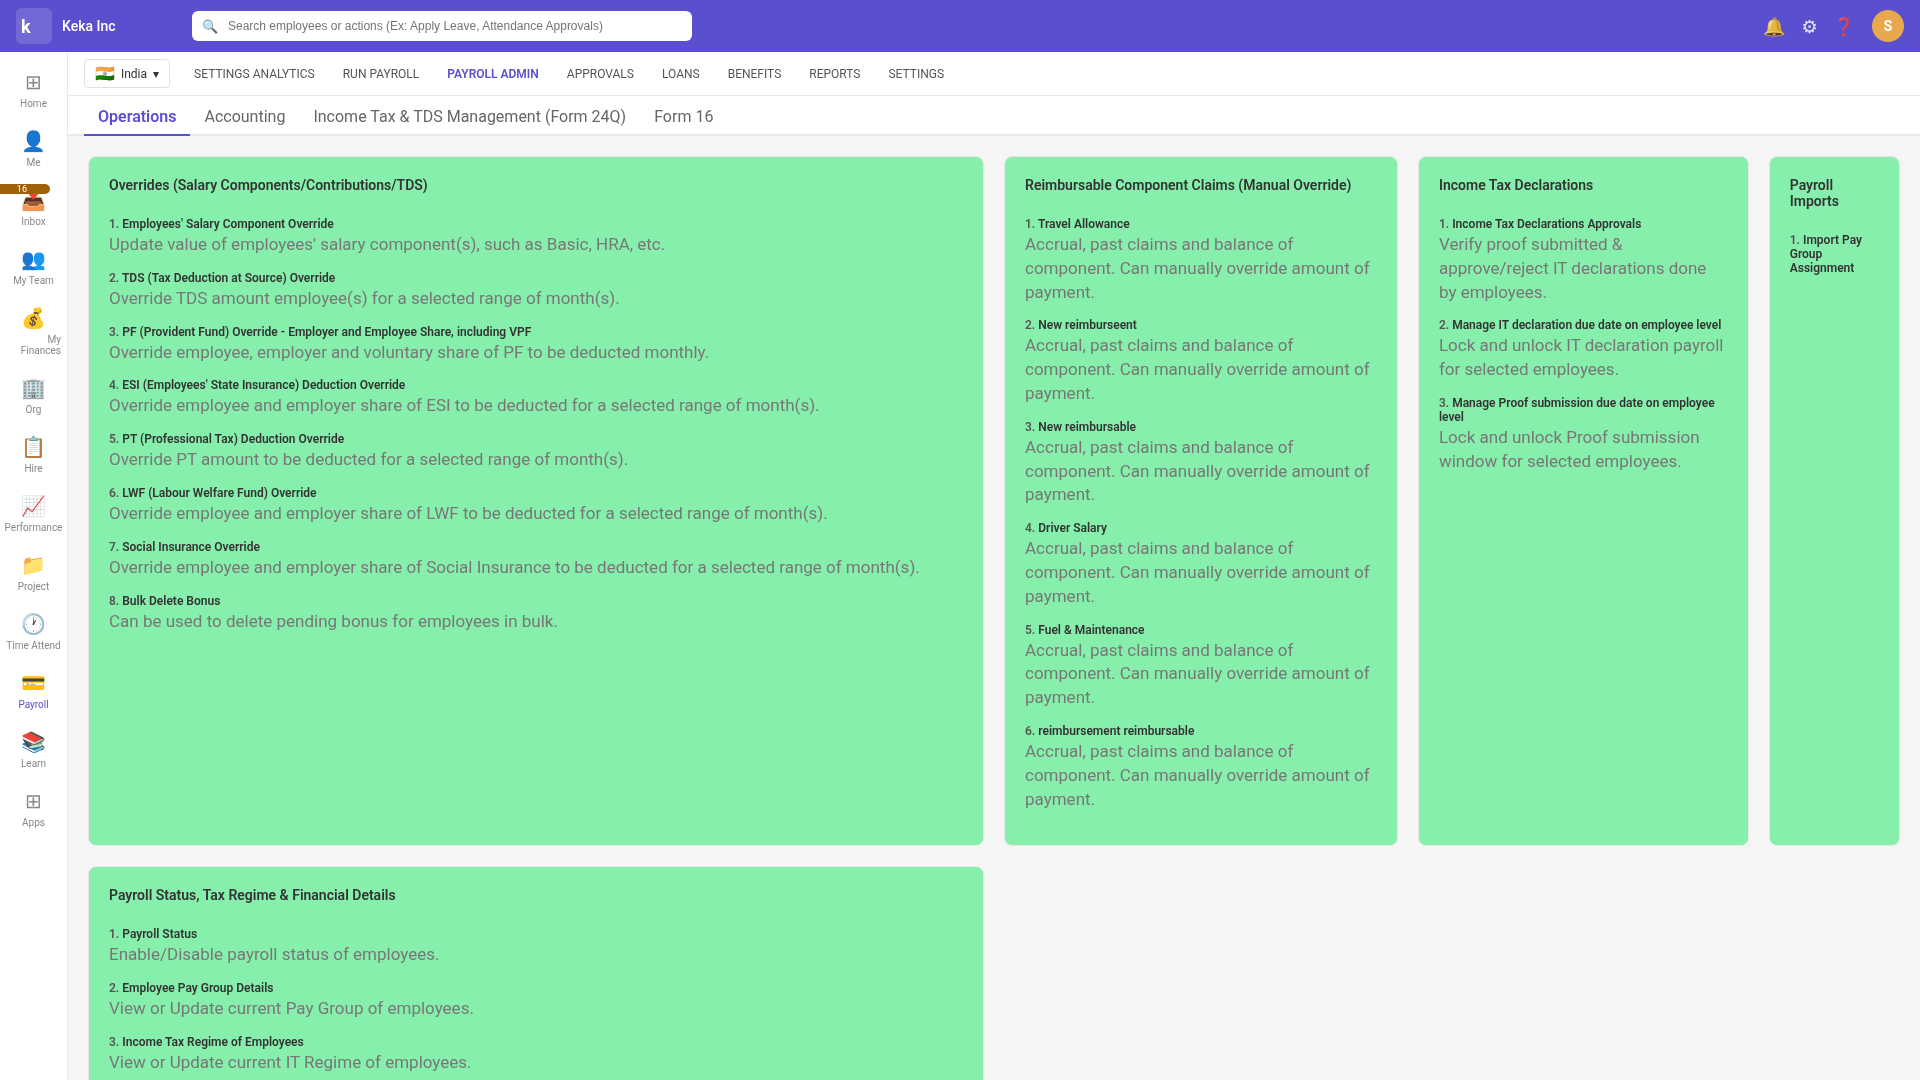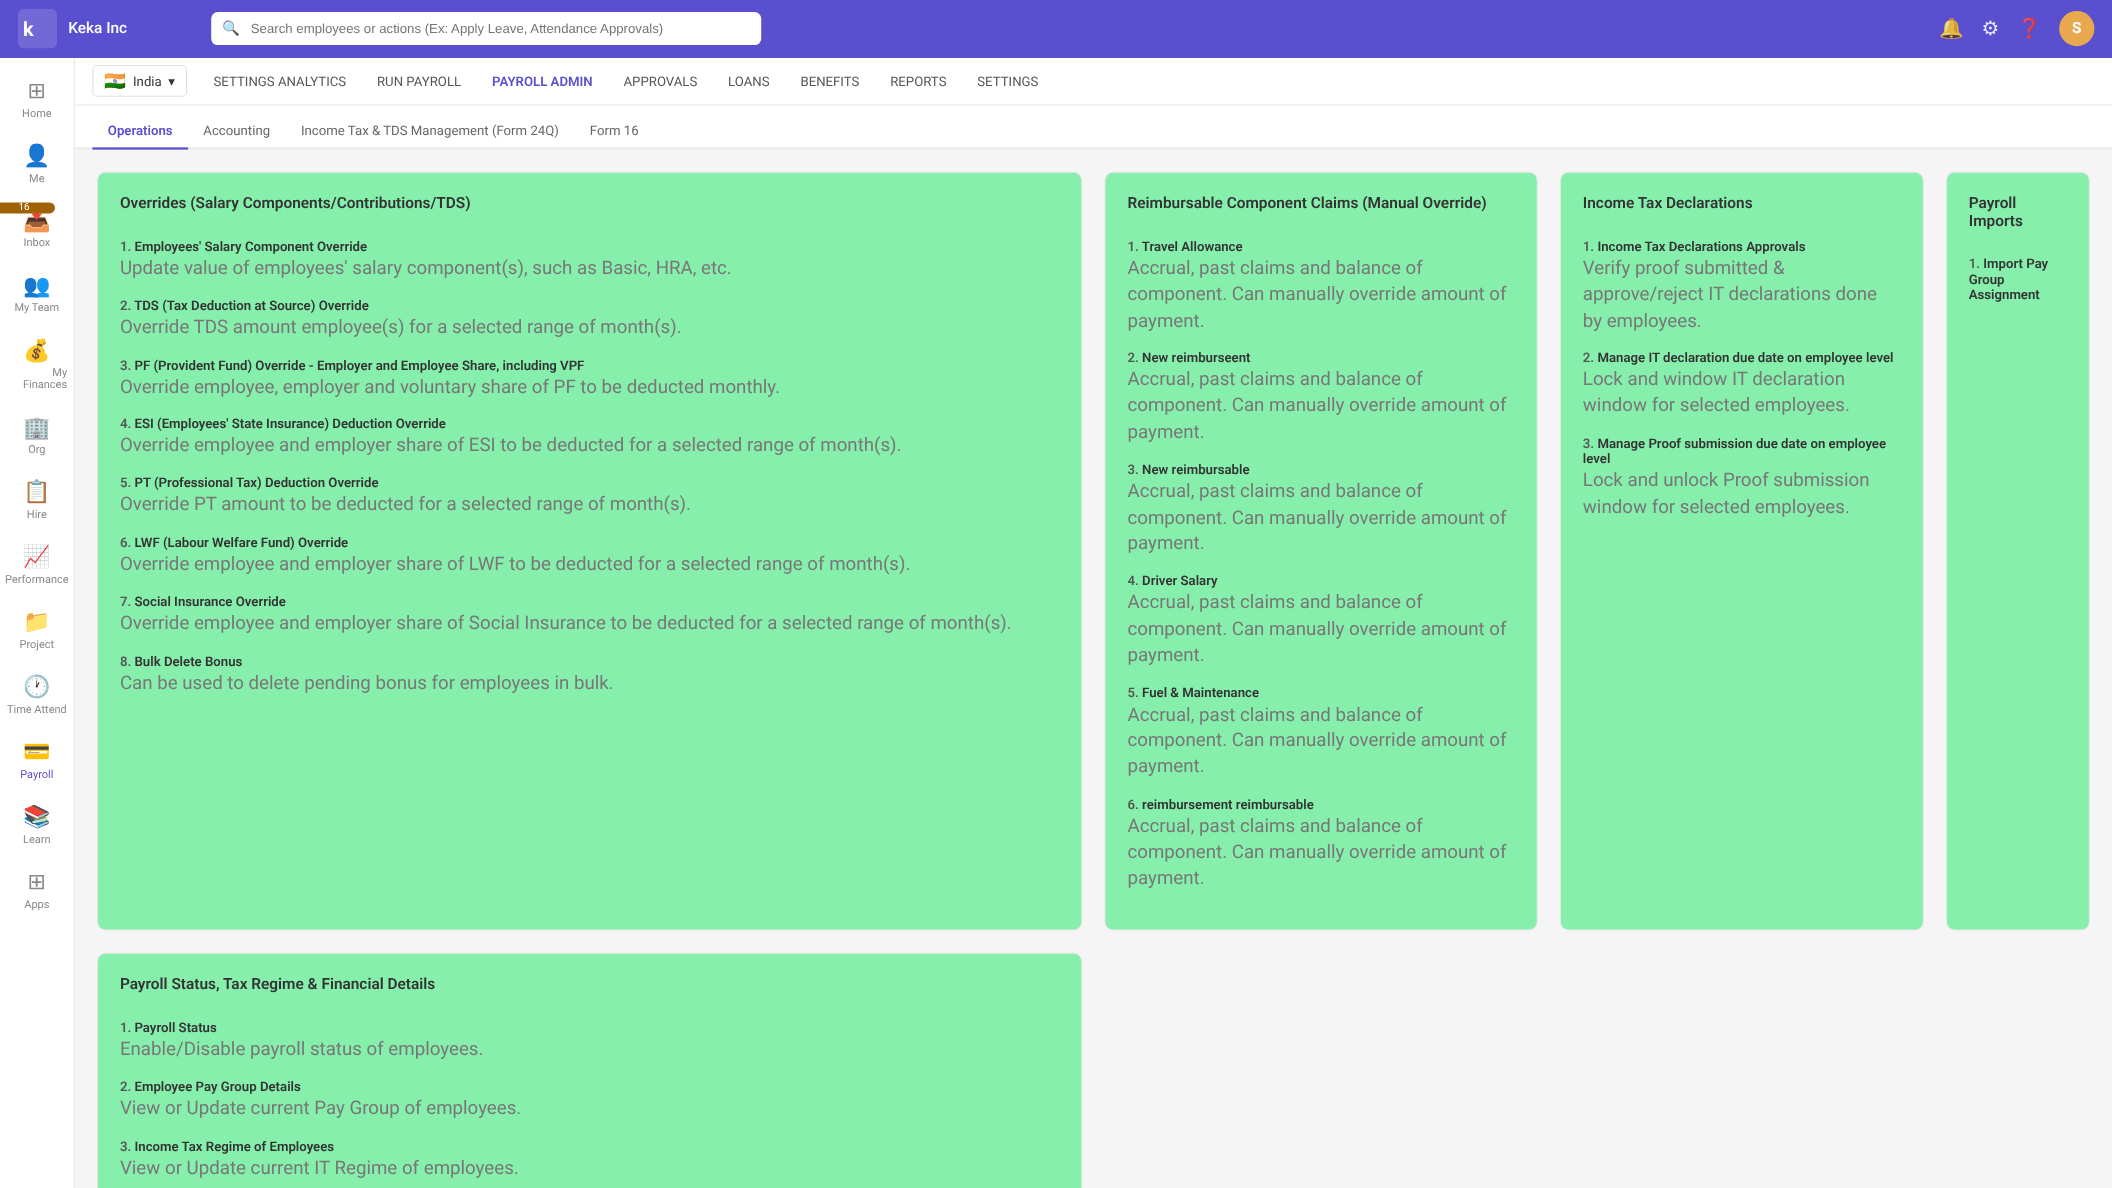--- a/index.html
+++ b/index.html
@@ -177,21 +177,21 @@
       background: #fff;
       border-bottom: 2px solid #e8e8e8;
       height: 40px;
       display: flex;
       align-items: flex-end;
       padding: 0 16px;
       z-index: 97;
     }
     .tab-item {
       padding: 8px 14px;
-      font-size: 12px;
+      font-size: 16px;
       color: #666;
       cursor: pointer;
       border-bottom: 2px solid transparent;
       margin-bottom: -2px;
       white-space: nowrap;
       text-align: center;
     }
     .tab-item.active { color: #5a4fcf; border-bottom: 2px solid #5a4fcf; font-weight: 600; }
 
     
@@ -417,21 +417,21 @@
 
     <div class="section-card">
       <div class="section-title">Income Tax Declarations</div>
       <ul class="item-list">
         <li class="item-entry">
           <div class="item-title"><span class="item-number">1. </span><span>Income Tax Declarations Approvals</span></div>
           <div class="item-desc">Verify proof submitted &amp; approve/reject IT declarations done by employees.</div>
         </li>
         <li class="item-entry">
           <div class="item-title"><span class="item-number">2. </span><span>Manage IT declaration due date on employee level</span></div>
-          <div class="item-desc">Lock and window IT declaration window for selected employees.</div>
+          <div class="item-desc">Lock and unlock IT declaration payroll for selected employees.</div>
         </li>
         <li class="item-entry">
           <div class="item-title"><span class="item-number">3. </span><span>Manage Proof submission due date on employee level</span></div>
           <div class="item-desc">Lock and unlock Proof submission window for selected employees.</div>
         </li>
       </ul>
     </div>
 
     <div class="section-card">
       <div class="section-title">Payroll Imports</div>

